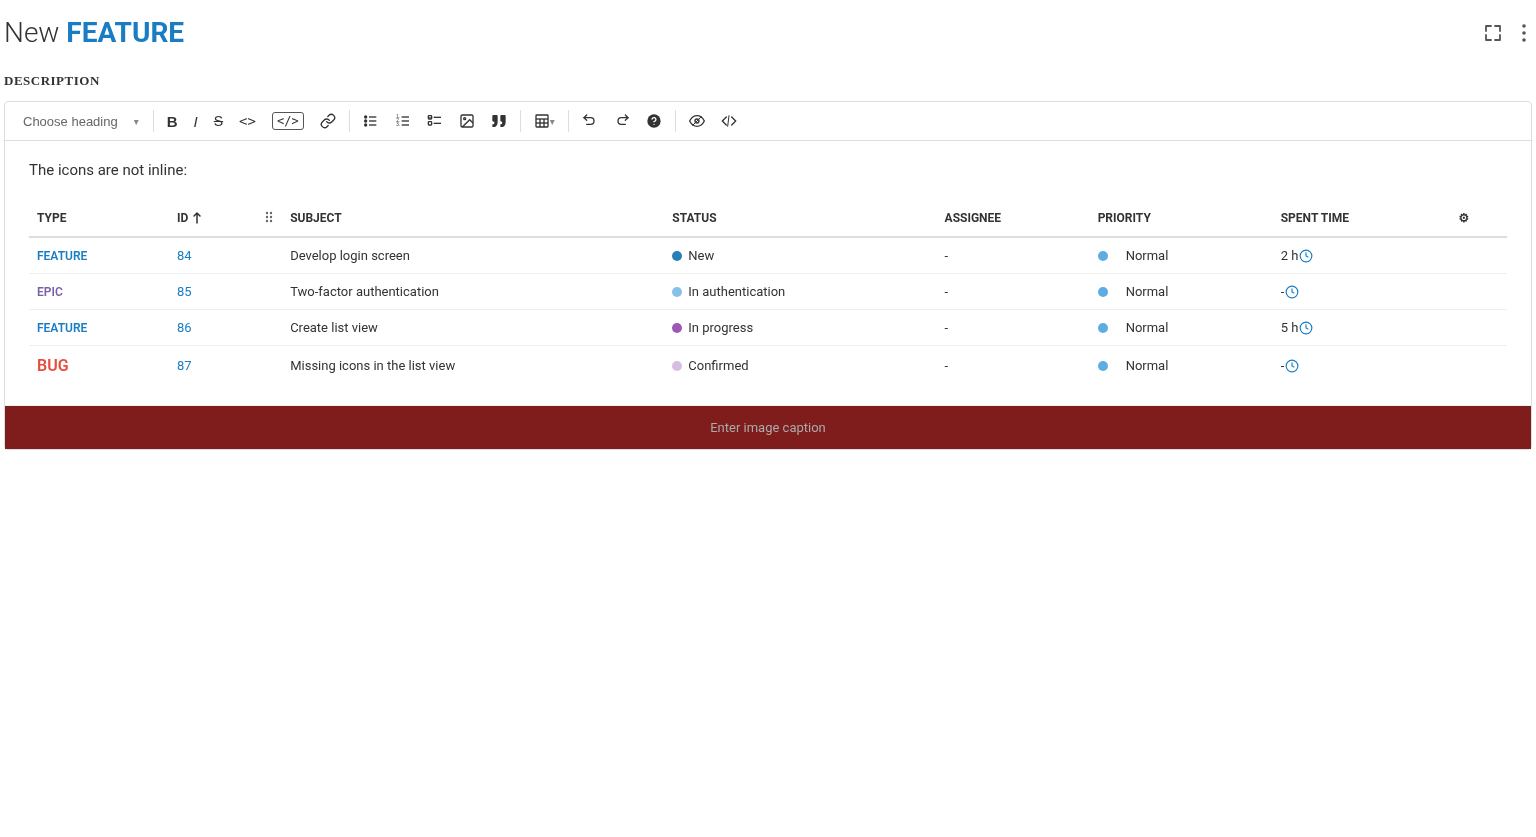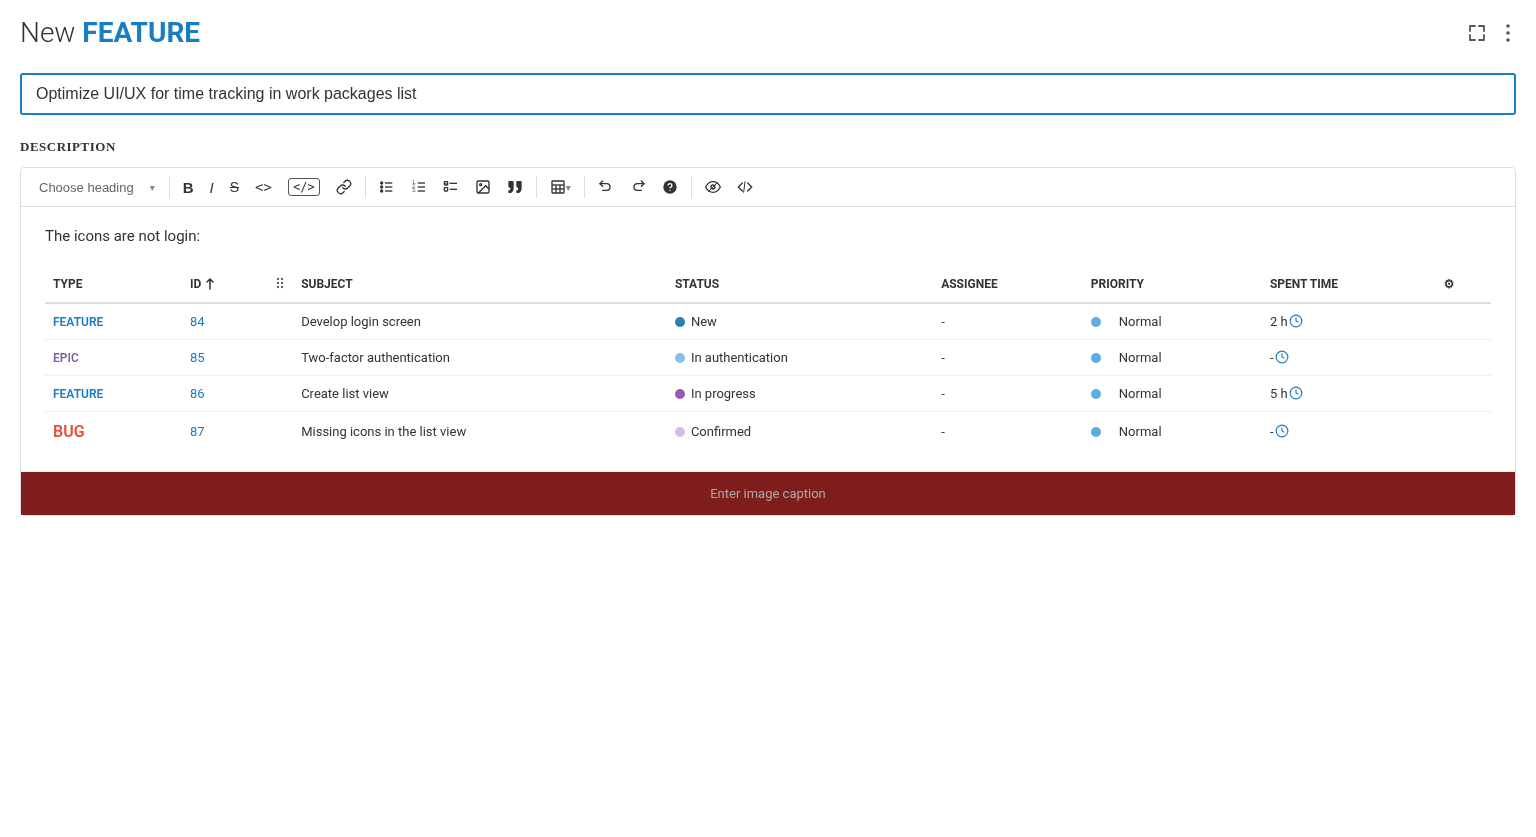--- a/index.html
+++ b/index.html
@@ -3,21 +3,21 @@
   <meta charset="utf-8">
   <style>
     * { box-sizing: border-box; margin: 0; padding: 0; }
     body {
       font-family: -apple-system, BlinkMacSystemFont, 'Segoe UI', Roboto, sans-serif;
       background: #fff;
       color: #333;
       font-size: 14px;
     }
     .page-container {
-      padding: 16px 20px;
+      padding: 16px 4px;
       max-width: 1536px;
     }
     .header-row {
       display: flex;
       justify-content: space-between;
       align-items: flex-start;
       margin-bottom: 24px;
     }
     .page-title {
       font-size: 28px;
@@ -161,20 +161,21 @@
     }
     .priority-dot {
       width: 10px;
       height: 10px;
       border-radius: 50%;
       background: #5dade2;
       display: inline-block;
     }
     .spent-time-cell {
       display: flex;
+      align-items: center;
       gap: 1px;
     }
     .th-with-icon {
       display: flex;
       align-items: center;
       gap: 4px;
     }
     .image-caption {
       background: #7f1d1d;
       text-align: center;
@@ -204,21 +205,20 @@
         <svg width="4" height="18" viewBox="0 0 4 18" fill="none" xmlns="http://www.w3.org/2000/svg">
           <circle cx="2" cy="2" r="1.8" fill="#555"></circle>
           <circle cx="2" cy="9" r="1.8" fill="#555"></circle>
           <circle cx="2" cy="16" r="1.8" fill="#555"></circle>
         </svg>
       </button>
     </div>
   </div>
 
   
-  <input class="title-input" type="text" value="Optimize UI/UX for time tracking in work packages list" style="">
 
   
   <div class="section-label">DESCRIPTION</div>
 
   <div class="editor-container">
 
     <div class="toolbar">
       <button class="heading-select">
         <span>Choose heading</span>
         <span class="chevron">▾</span>
@@ -335,21 +335,21 @@
       <button class="toolbar-btn">
         <svg width="16" height="16" viewBox="0 0 24 24" fill="none" stroke="#333" stroke-width="2" stroke-linecap="round">
             <polyline points="16 18 22 12 16 6"></polyline>
             <polyline points="8 6 2 12 8 18"></polyline>
             <path d="M12 4 L10 20" stroke="#333" stroke-width="1.5"></path>
           </svg>
       </button>
     </div>
 
     <div class="editor-content">
-      <p class="editor-text">The icons are not login:</p>
+      <p class="editor-text">The icons are not inline:</p>
 
       <table class="work-table">
         <thead>
           <tr>
             <th>TYPE</th>
             <th>
               <div class="th-with-icon">
                 ID
                 <svg width="10" height="14" viewBox="0 0 10 14" fill="none">
                   <path d="M5 2V12M5 2L2 5M5 2L8 5" stroke="#333" stroke-width="1.5" stroke-linecap="round" stroke-linejoin="round"></path>

